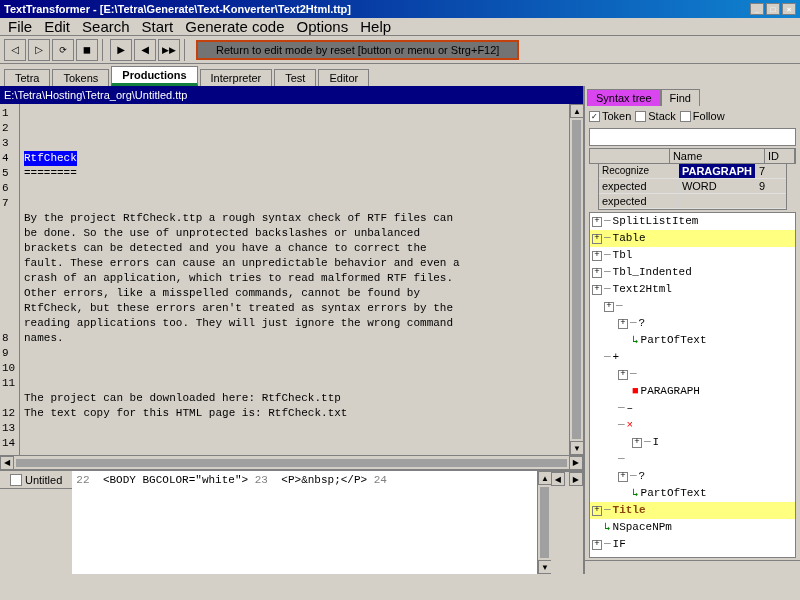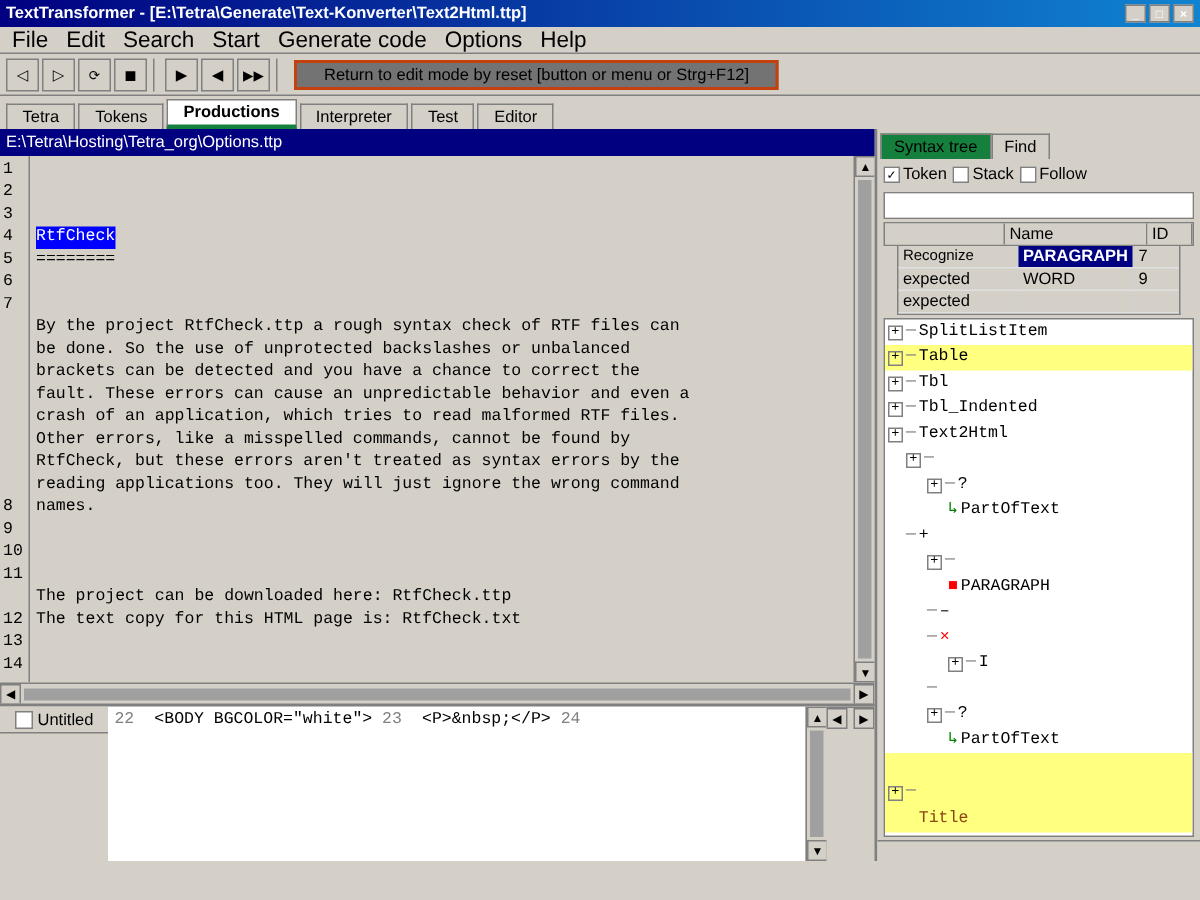--- a/index.html
+++ b/index.html
@@ -201,21 +201,21 @@
       padding: 0 2px;
     }
     .syntax-tab {
       padding: 2px 8px;
       border: 1px solid #808080;
       border-bottom: none;
       font-size: 11px;
       cursor: pointer;
       background: #d4d0c8;
     }
-    .syntax-tab.active { background: #15803d; }
+    .syntax-tab.active { background: #d946ef; }
 
     #token-bar {
       display: flex;
       align-items: center;
       padding: 2px 4px;
       gap: 4px;
       font-size: 11px;
       height: 20px;
     }
     .checkbox-label { display: flex; align-items: center; gap: 2px; }
@@ -363,21 +363,21 @@
   <div class="tab">Interpreter</div>
   <div class="tab">Test</div>
   <div class="tab">Editor</div>
 </div>
 
 <div id="main">
 
   <div id="left-panel">
 
     <div id="path-bar">
-      <span>E:\Tetra\Hosting\Tetra_org\Options.ttp</span>
+      <span>E:\Tetra\Hosting\Tetra_org\Untitled.ttp</span>
     </div>
 
     <div id="left-main">
       <div id="left-content">
         <div id="editor-row">
 
           <div id="line-numbers">
             <div>1</div>
             <div>2</div>
             <div>3</div>
@@ -598,21 +598,21 @@
         <span class="tree-line">─</span>
         <span>?</span>
       </div>
       <div class="tree-item tree-item-indent-3">
         <span style="margin-right:2px; color:green;">↳</span>
         <span>PartOfText</span>
       </div>
       <div class="tree-item" style="background:#ffff80;">
         <span class="expand">+</span>
         <span class="tree-line">─</span>
-        <span style="font-weight:normal; color:#8b4513;margin-top:36px;">Title</span>
+        <span style="font-weight:bold; color:#8b4513;">Title</span>
       </div>
       <div class="tree-item tree-item-indent-1">
         <span style="margin-right:2px; color:green;">↳</span>
         <span>NSpaceNPm</span>
       </div>
       <div class="tree-item">
         <span class="expand">+</span>
         <span class="tree-line">─</span>
         <span>IF</span>
       </div>

